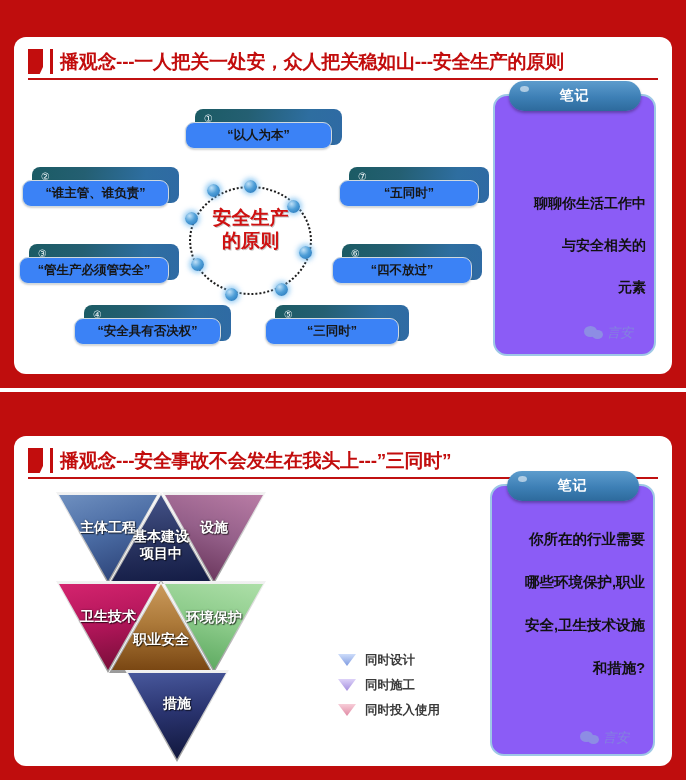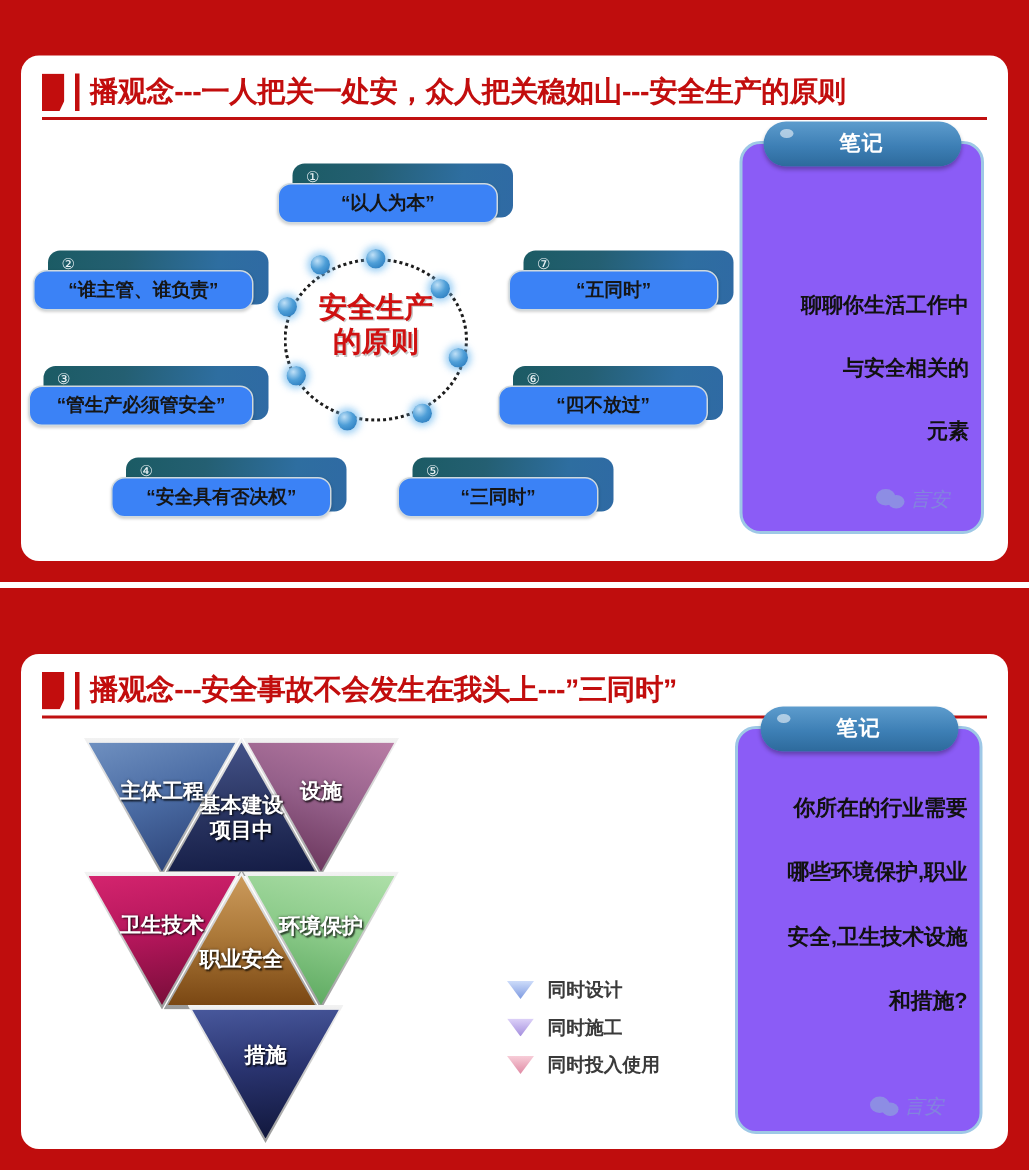--- a/index.html
+++ b/index.html
@@ -219,21 +219,21 @@
       </div>
 
       <div class="pbox" style="left:325px;top:130px;width:140px;">
         <div class="back"></div>
         <div class="num">⑦</div>
         <div class="front">
           <span>“五同时”</span>
         </div>
       </div>
 
-      <div class="circle-wrap" style="left:169px;top:127px;">
+      <div class="circle-wrap" style="left:169px;top:141px;font-family:Liberation Mono, monospace;">
         <div class="circle-dots"></div>
         <div class="cnode" style="left:61px;top:2px;"></div>
         <div class="cnode" style="left:104px;top:22px;"></div>
         <div class="cnode" style="left:116px;top:68px;"></div>
         <div class="cnode" style="left:92px;top:105px;"></div>
         <div class="cnode" style="left:42px;top:110px;"></div>
         <div class="cnode" style="left:8px;top:80px;"></div>
         <div class="cnode" style="left:2px;top:34px;"></div>
         <div class="cnode" style="left:24px;top:6px;"></div>
         <div class="circle-text">

